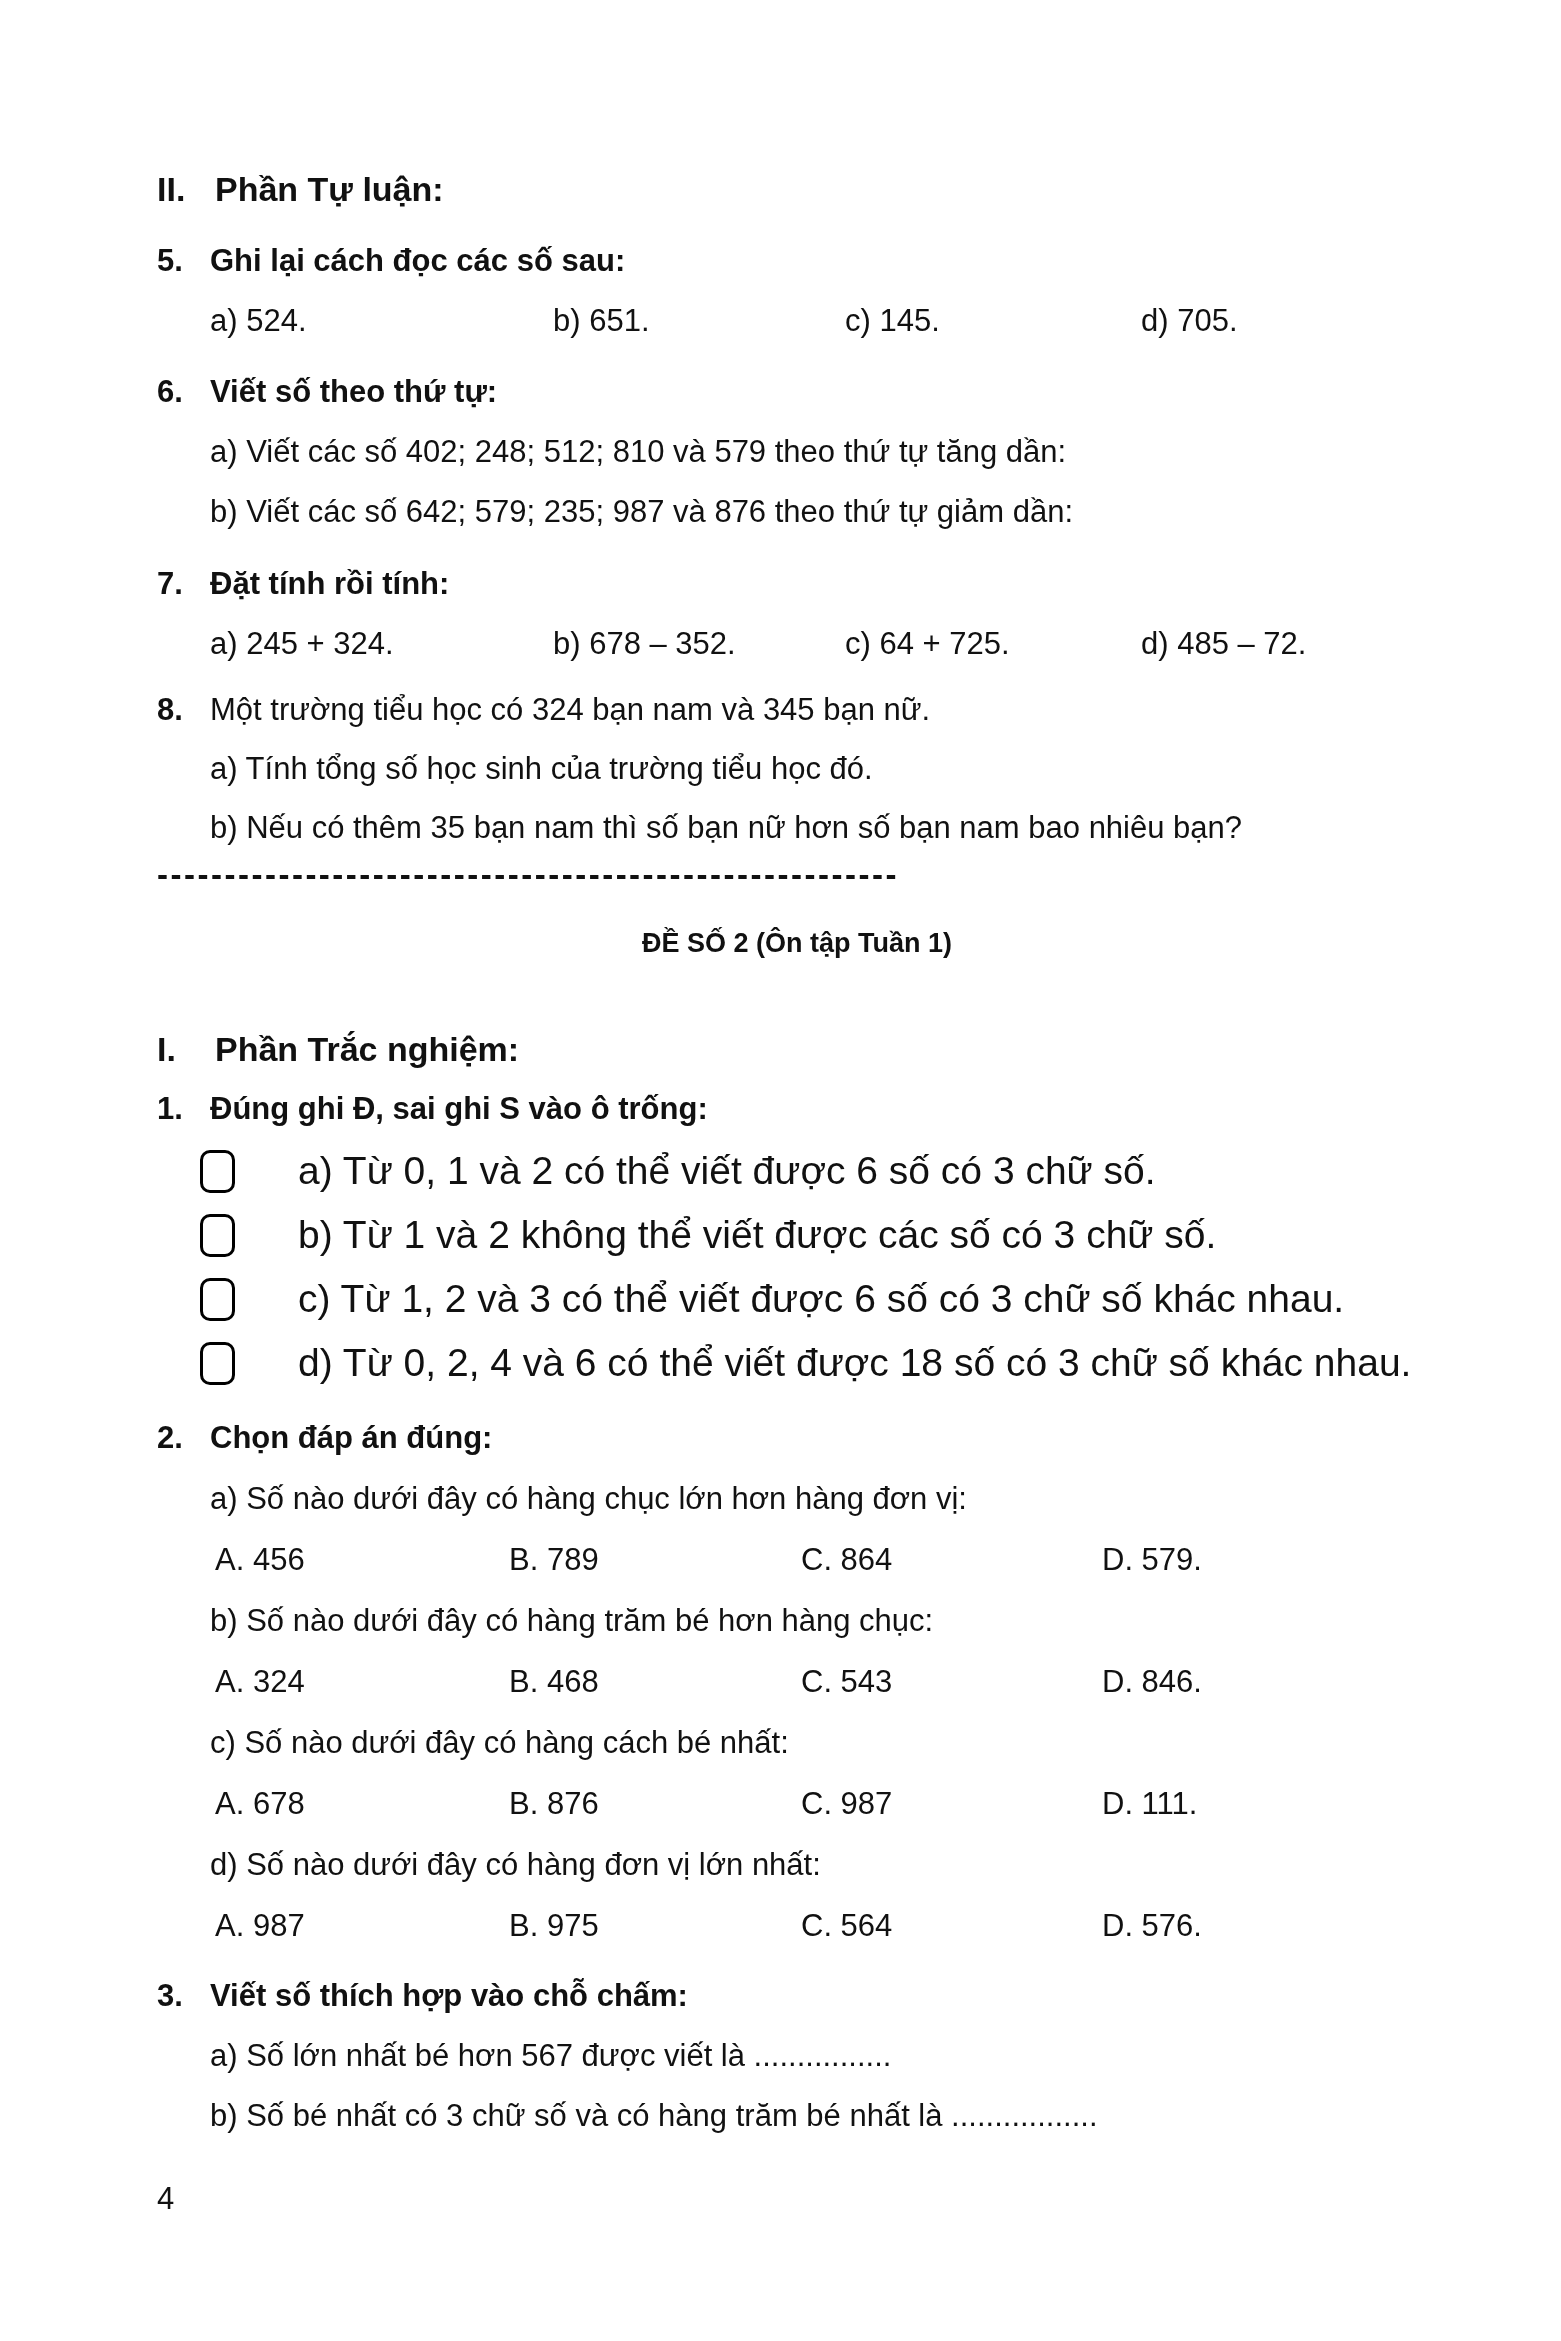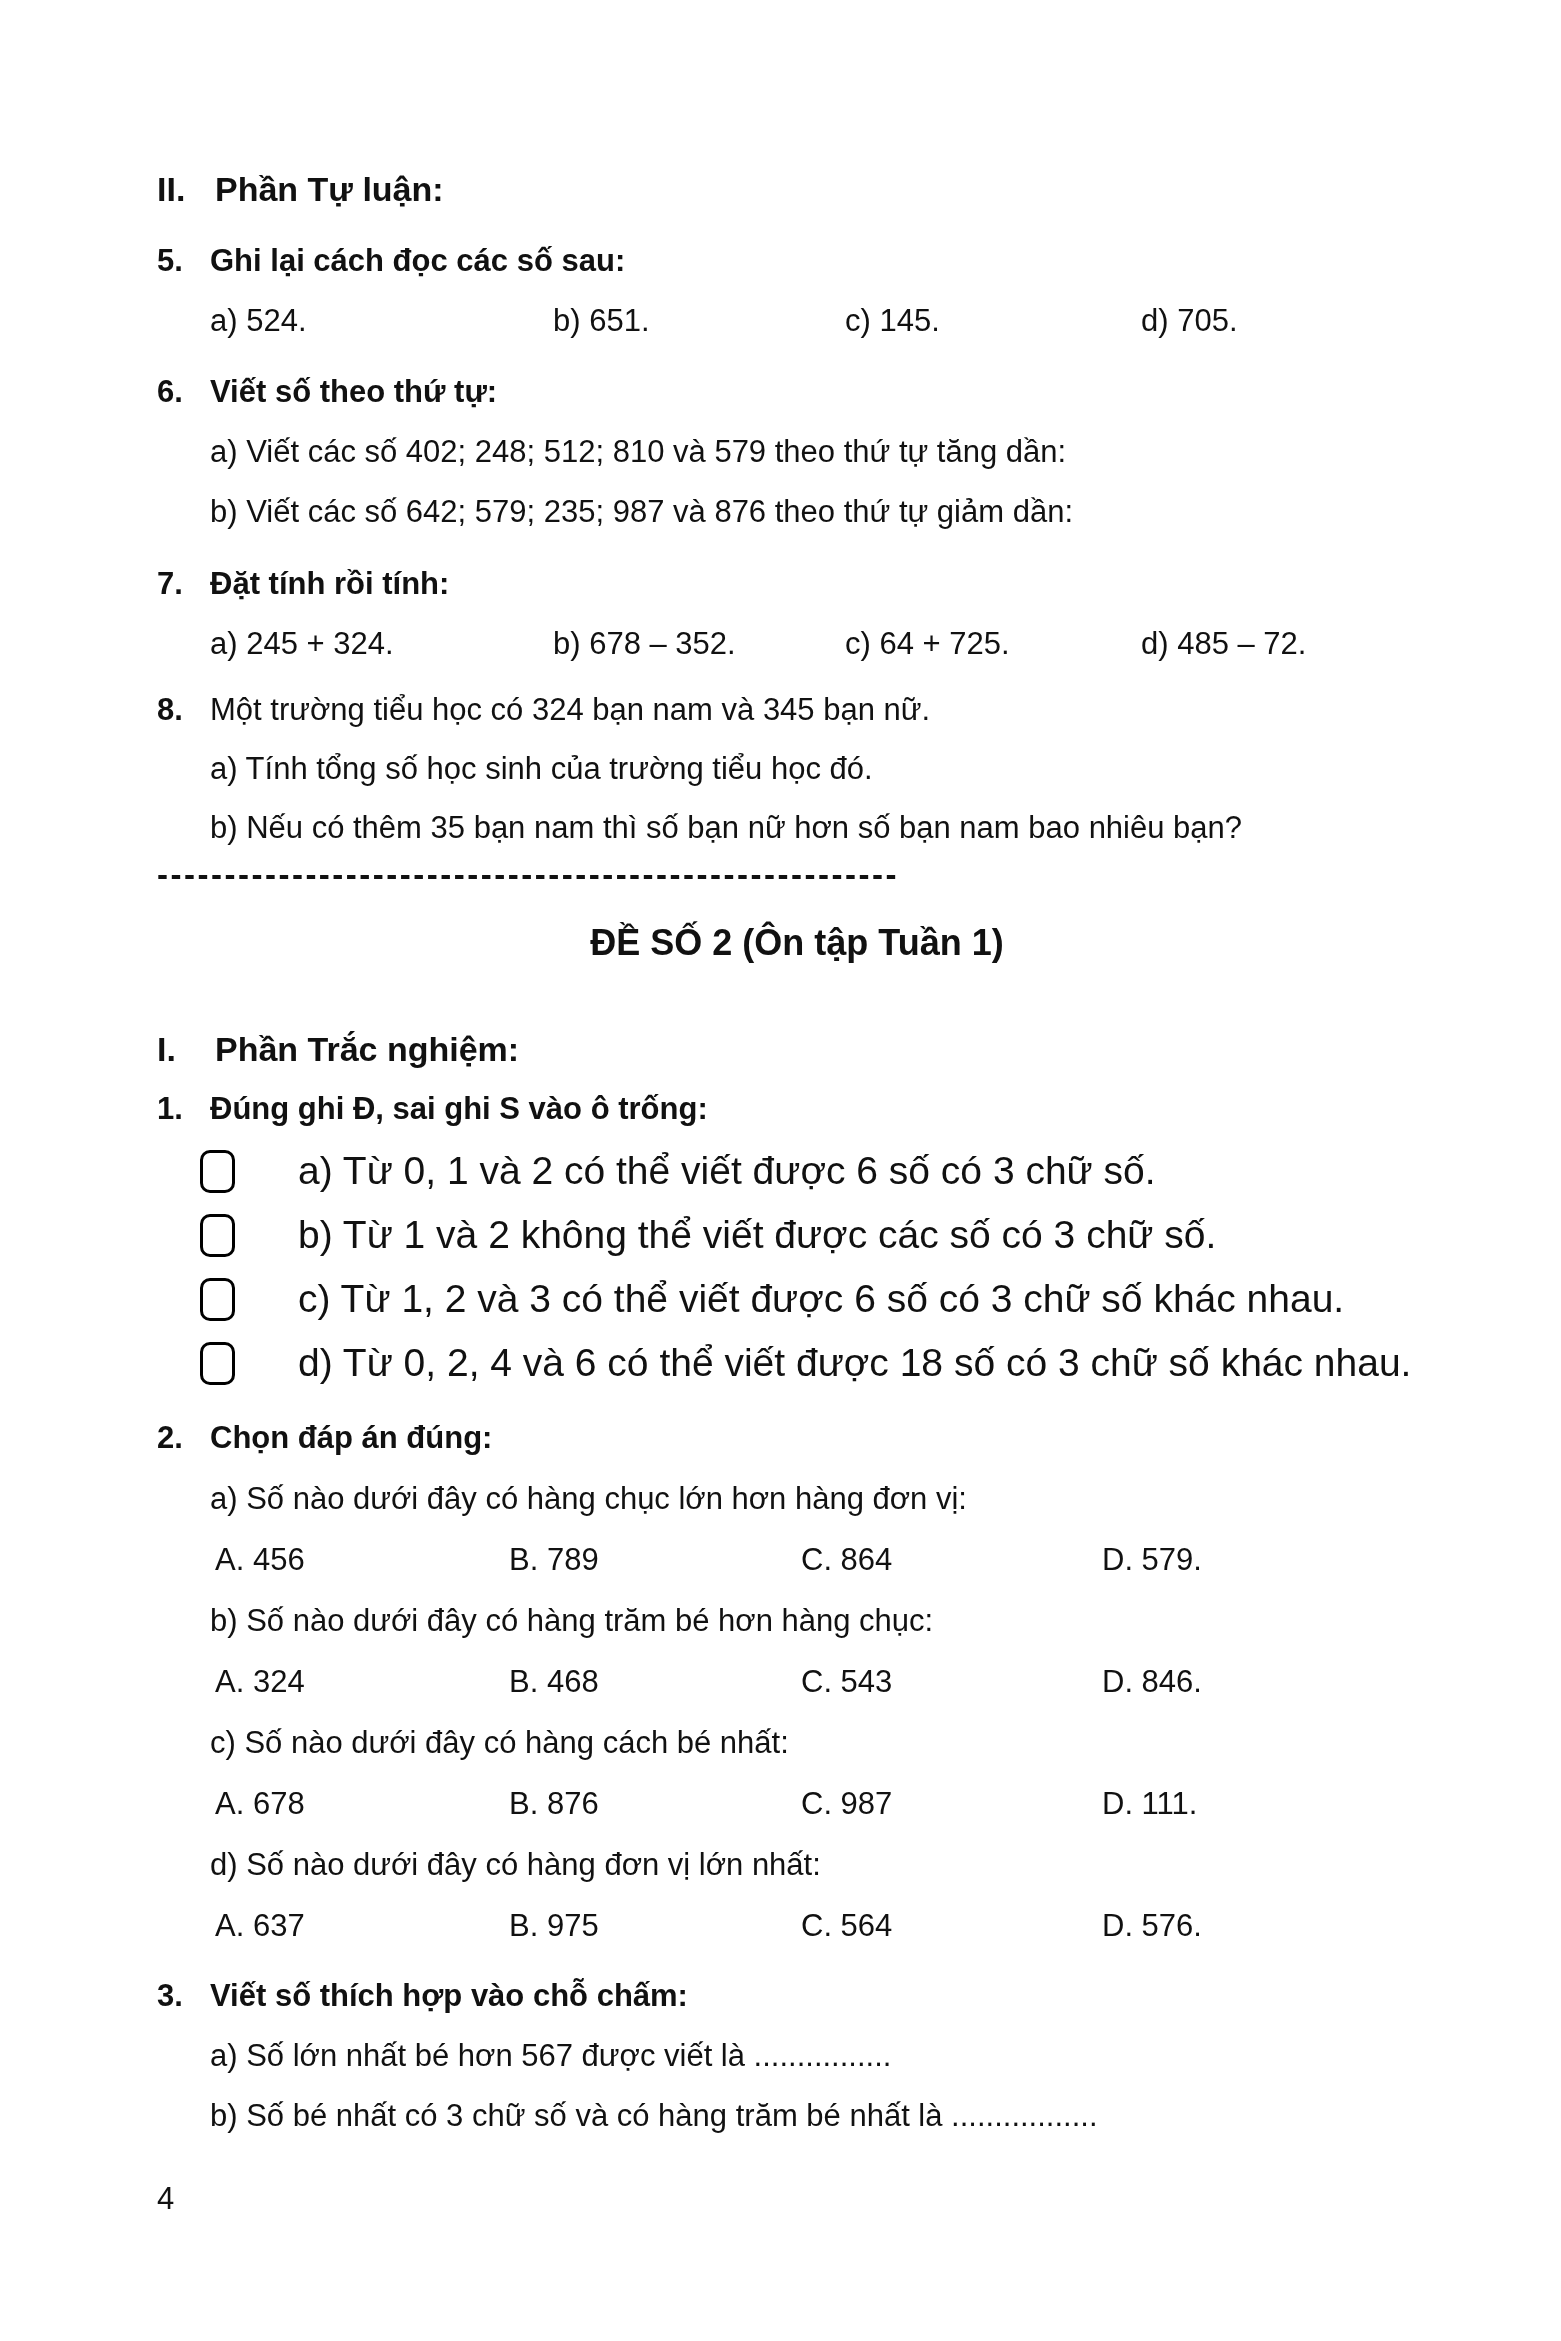--- a/index.html
+++ b/index.html
@@ -50,21 +50,21 @@
     line-height: 36px;
     min-height: 36px;
     letter-spacing: 2.5px;
     white-space: nowrap;
     overflow: hidden;
   }
 
   .exam-title {
     margin-top: 25px;
     text-align: center;
-    font-size: 36px;
+    font-size: 27px;
     font-weight: 700;
     line-height: 50px;
     min-height: 50px;
   }
 
   .section2-heading { margin-top: 51px; }
 
   .cbrow {
     display: flex;
     align-items: center;
@@ -196,21 +196,21 @@
     <div class="line sub">c) Số nào dưới đây có hàng cách bé nhất:</div>
     <div class="line choicerow">
       <span>A. 678</span>
       <span>B. 876</span>
       <span>C. 987</span>
       <span>D. 111.</span>
     </div>
 
     <div class="line sub">d) Số nào dưới đây có hàng đơn vị lớn nhất:</div>
     <div class="line choicerow">
-      <span>A. 637</span>
+      <span>A. 987</span>
       <span>B. 975</span>
       <span>C. 564</span>
       <span>D. 576.</span>
     </div>
   </div>
 
   <div class="qblock q3block">
     <div class="line stem">
       <span class="qnum">3.</span>
       <span class="bold">Viết số thích hợp vào chỗ chấm:</span>

